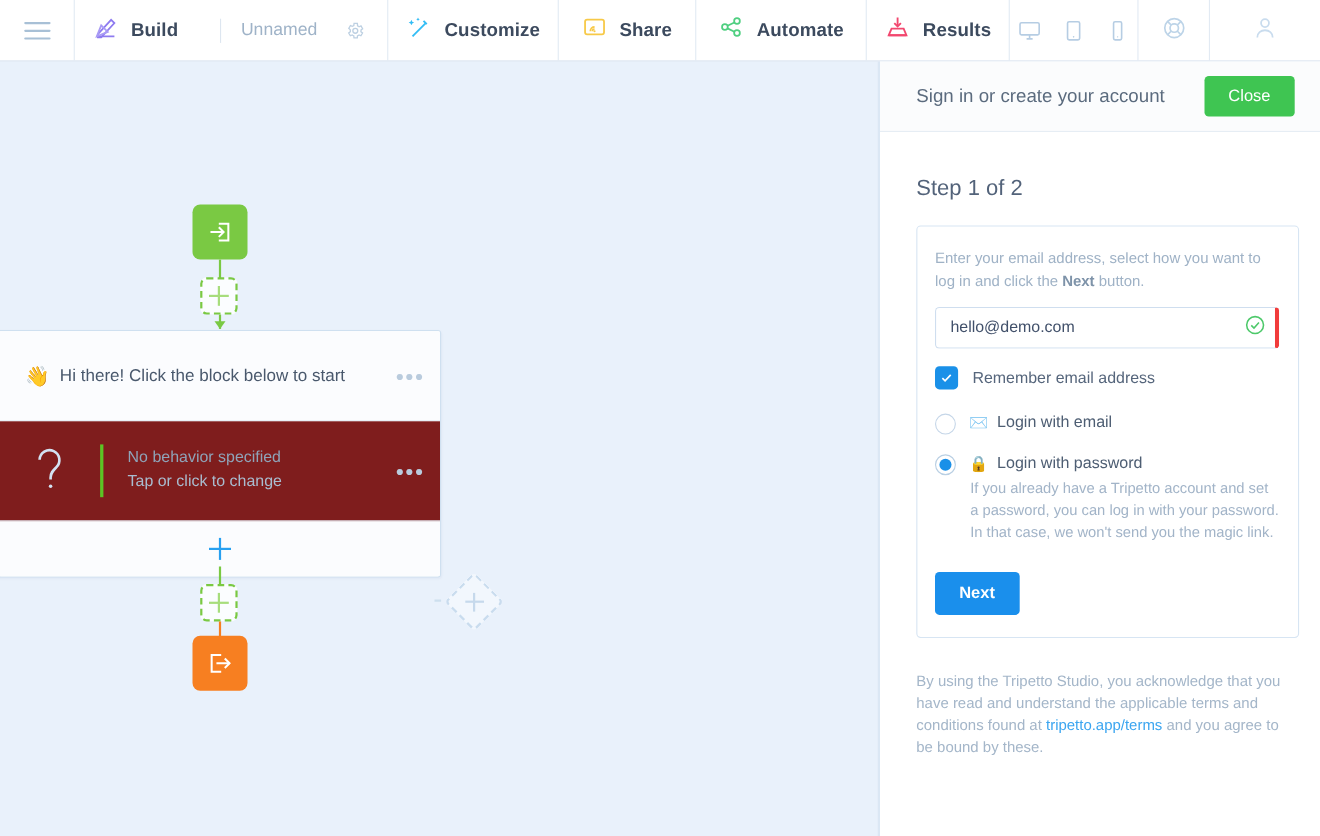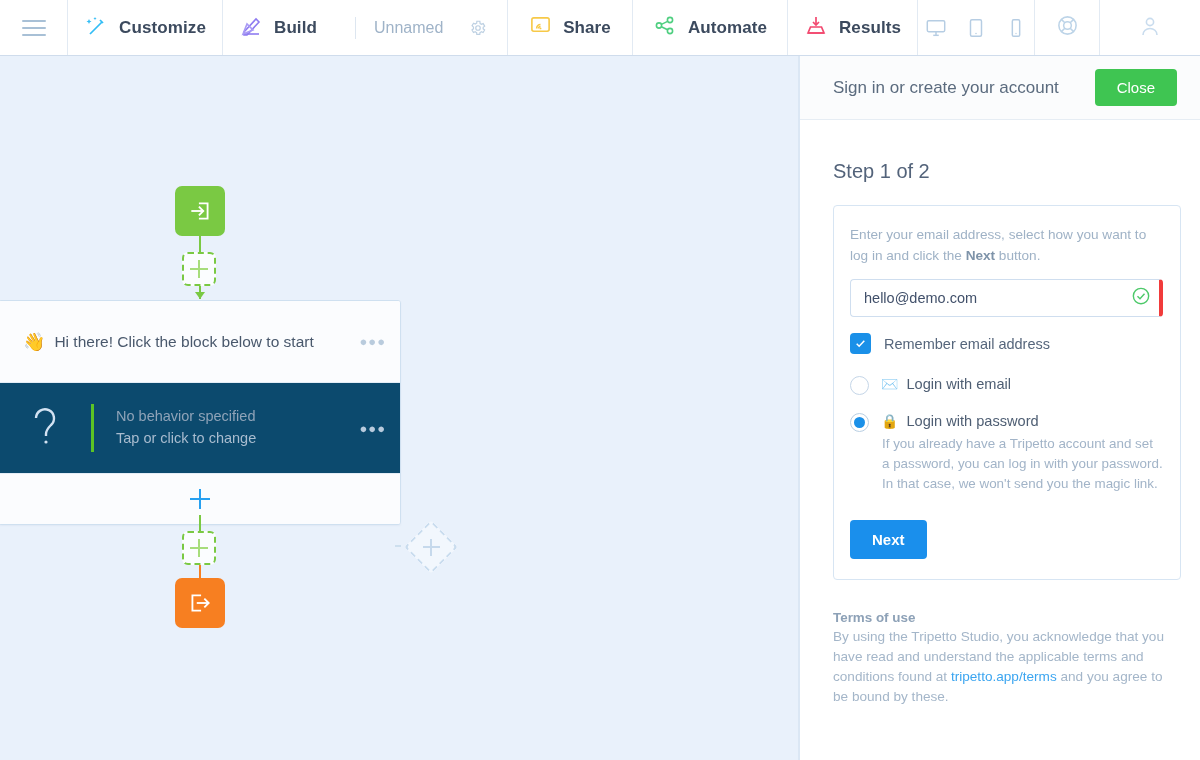--- a/index.html
+++ b/index.html
@@ -114,21 +114,21 @@
   .card-head-emoji { font-size: 18px; margin-right: 9px; }
   .card-head-text { font-size: 15.5px; color: #4a5costume; }
   .card-head-text { color: #49586c; font-weight: 500; }
   .dots {
     margin-left: auto; color: #b9cbdd; font-size: 13px; letter-spacing: 1px;
     cursor: pointer; user-select: none;
   }
   .card-body {
     height: 91px;
     display: flex; align-items: stretch;
-    background: #0c4a6e;
+    background: #7f1d1d;
     border-bottom: 1px solid #e4edf6;
     cursor: pointer;
   }
   .qmark {
     width: 92px; display: flex; align-items: center; justify-content: center;
     color: #cfdef0;
   }
   .green-bar { width: 3px; background: #5cc425; margin: 21px 0; }
   .behavior { flex: 1; display: flex; flex-direction: column; justify-content: center; padding-left: 22px; }
   .behavior-t1 { font-size: 14.5px; color: #8fa3b8; font-weight: 500; line-height: 21px; }
@@ -254,51 +254,51 @@
 <div class="topbar">
 
   <div class="tb-cell tb-hamburger">
     <span class="ham">
         <i></i>
         <i></i>
         <i></i>
       </span>
   </div>
 
+  <div class="tb-cell tb-build">
+    <span class="tb-item" style="padding-left:0;">
+      <span>
+        <svg width="24" height="24" viewBox="0 0 24 24" fill="none" stroke="#8e7bf0" stroke-width="1.6">
+          <path d="M4 20h16"></path>
+            <path d="M5 18L17 5l3 3L8 21H5z"></path>
+            <path d="M4 20l4-10 6 6-10 4z" stroke="#a99bf5"></path>
+        </svg>
+      </span>
+      <span class="tb-label">Build</span>
+    </span>
+    <span class="tb-unnamed">Unnamed</span>
+    <span class="tb-gear">
+      <svg width="18" height="18" viewBox="0 0 24 24" fill="none" stroke="#bdd0e2" stroke-width="1.6">
+        <circle cx="12" cy="12" r="3"></circle>
+        <path d="M19 12a7 7 0 00-.1-1l2-1.5-2-3.4-2.3 1a7 7 0 00-1.8-1L14.5 3h-4l-.3 2.6a7 7 0 00-1.8 1l-2.3-1-2 3.4L6 10.9a7 7 0 000 2.2l-2 1.5 2 3.4 2.3-1a7 7 0 001.8 1l.3 2.6h4l.3-2.6a7 7 0 001.8-1l2.3 1 2-3.4-2-1.5c.1-.3.1-.7.1-1z"></path>
+      </svg>
+    </span>
+  </div>
+
   <div class="tb-cell tb-customize">
     <span class="tb-item">
       <span>
         <svg width="24" height="24" viewBox="0 0 24 24" fill="none" stroke="#33bdf5" stroke-width="1.7">
           <path d="M6 20L18 8"></path>
             <path d="M16 6l3 3"></path>
           <path d="M5 5l.8 1.7L7.5 7.5 5.8 8.3 5 10l-.8-1.7L2.5 7.5l1.7-.8z" fill="#33bdf5" stroke="none"></path>
           <path d="M11 3l.5 1.1 1.1.5-1.1.5L11 6.2l-.5-1.1-1.1-.5 1.1-.5z" fill="#33bdf5" stroke="none"></path>
         </svg>
       </span>
       <span class="tb-label">Customize</span>
-    </span>
-  </div>
-
-  <div class="tb-cell tb-build">
-    <span class="tb-item" style="padding-left:0;">
-      <span>
-        <svg width="24" height="24" viewBox="0 0 24 24" fill="none" stroke="#8e7bf0" stroke-width="1.6">
-          <path d="M4 20h16"></path>
-            <path d="M5 18L17 5l3 3L8 21H5z"></path>
-            <path d="M4 20l4-10 6 6-10 4z" stroke="#a99bf5"></path>
-        </svg>
-      </span>
-      <span class="tb-label">Build</span>
-    </span>
-    <span class="tb-unnamed">Unnamed</span>
-    <span class="tb-gear">
-      <svg width="18" height="18" viewBox="0 0 24 24" fill="none" stroke="#bdd0e2" stroke-width="1.6">
-        <circle cx="12" cy="12" r="3"></circle>
-        <path d="M19 12a7 7 0 00-.1-1l2-1.5-2-3.4-2.3 1a7 7 0 00-1.8-1L14.5 3h-4l-.3 2.6a7 7 0 00-1.8 1l-2.3-1-2 3.4L6 10.9a7 7 0 000 2.2l-2 1.5 2 3.4 2.3-1a7 7 0 001.8 1l.3 2.6h4l.3-2.6a7 7 0 001.8-1l2.3 1 2-3.4-2-1.5c.1-.3.1-.7.1-1z"></path>
-      </svg>
     </span>
   </div>
 
   <div class="tb-cell tb-share">
     <span class="tb-item">
       <span>
         <svg width="23" height="23" viewBox="0 0 24 24" fill="none" stroke="#f7c948" stroke-width="1.7">
           <rect x="3" y="4" width="18" height="14" rx="2"></rect>
           <path d="M8 15a4 4 0 014-4"></path>
             <path d="M10 15a2 2 0 012-2"></path>
@@ -491,16 +491,15 @@
           </div>
           <div class="opt-desc">If you already have a Tripetto account and set a password, you can log in with your password. In that case, we won't send you the magic link.</div>
         </div>
       </div>
 
       <button class="btn-next">Next</button>
     </div>
   </div>
 
   <div class="terms">
-    <div class="terms-title">Terms of use</div>
     <div class="terms-text"><span>By using the Tripetto Studio, you acknowledge that you have read and understand the applicable terms and conditions found at </span><a href="#">tripetto.app/terms</a><span> and you agree to be bound by these.</span></div>
   </div>
 </div>
 
 </body></html>

